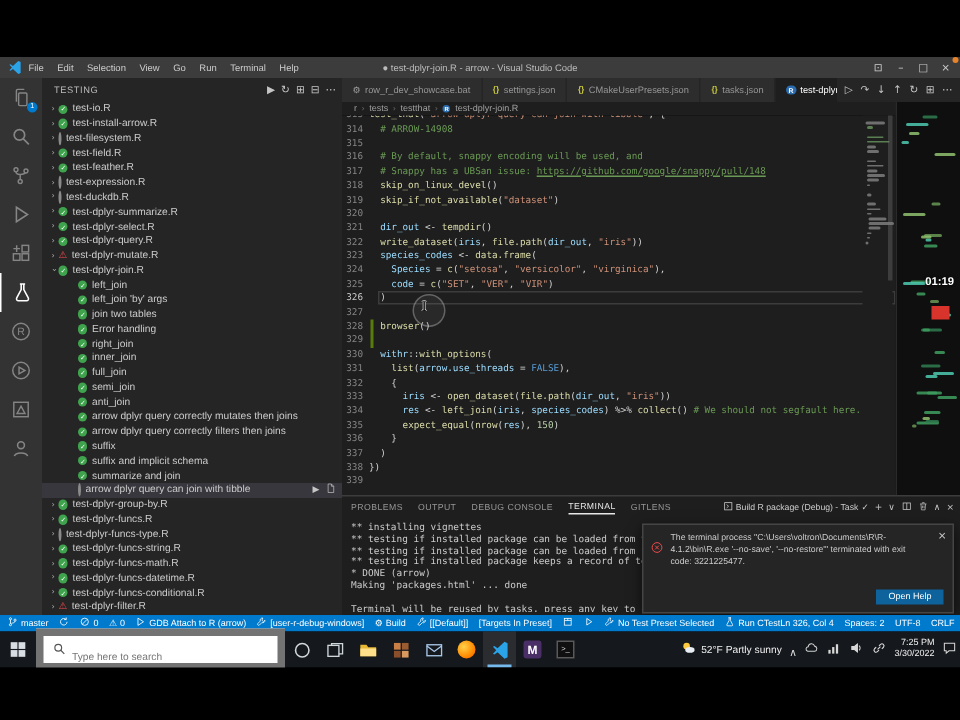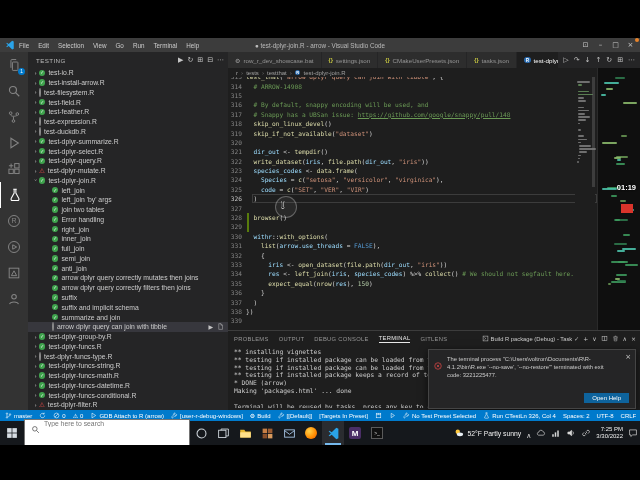--- a/index.html
+++ b/index.html
@@ -85,21 +85,21 @@
   #notif-btn{position:absolute;right:6px;bottom:5px;background:#0e639c;color:#fff;font-size:6px;padding:2px 8px;cursor:pointer}
   
   #statusbar{top:410px;left:0;width:640px;height:11px;background:#007acc;color:#ffffff;display:flex;justify-content:space-between;align-items:center;padding:0 5px;font-size:6px;white-space:nowrap;overflow:hidden}
   #status-left,#status-right{display:flex;align-items:center;gap:7px;height:11px}
   .sb-item{display:flex;align-items:center;gap:2px}
   .sb-item svg{width:7px;height:7px}
   
   #taskbar{top:421px;left:0;width:640px;height:24px;background:#15181c;display:flex;align-items:center}
   #start-btn{width:24px;height:24px;display:flex;align-items:center;justify-content:center}
   #start-btn svg{width:12px;height:12px}
-  #tb-search{position:relative;width:166px;height:28px;background:#ffffff;border:1px solid #737373;display:flex;align-items:flex-start}
+  #tb-search{position:relative;width:166px;height:28px;background:#ffffff;border:5px solid #737373;display:flex;align-items:flex-end}
   #tb-search svg{width:9px;height:9px;margin:0 4px 0 6px;flex:0 0 auto}
   #tb-search input{border:none;outline:none;background:transparent;font-size:6.8px;color:#333;width:130px;font-family:"Liberation Sans",sans-serif}
   .tb-app{width:22px;height:24px;display:flex;align-items:center;justify-content:center;position:relative}
   .tb-app svg{width:13px;height:13px}
   .tb-app.active{background:rgba(255,255,255,.09)}
   .tb-app.active::after{content:"";position:absolute;bottom:0;left:3px;right:3px;height:2px;background:#76b9ed}
   .ff-circle{width:12px;height:12px;border-radius:50%;background:radial-gradient(circle at 35% 35%,#ffd24a,#ff8a00 60%,#e3550f)}
   .msq{width:12px;height:12px;background:#4a2e66;color:#fff;font-size:8px;font-weight:bold;display:flex;align-items:center;justify-content:center;border-radius:2px}
   .cmdq{width:12px;height:12px;background:#101010;border:1px solid #5a5a5a;color:#ddd;font-size:5px;display:flex;align-items:center;justify-content:center}
   #tray{position:absolute;right:2px;top:421px;height:24px;display:flex;align-items:center;gap:5px;color:#e8e8e8}

